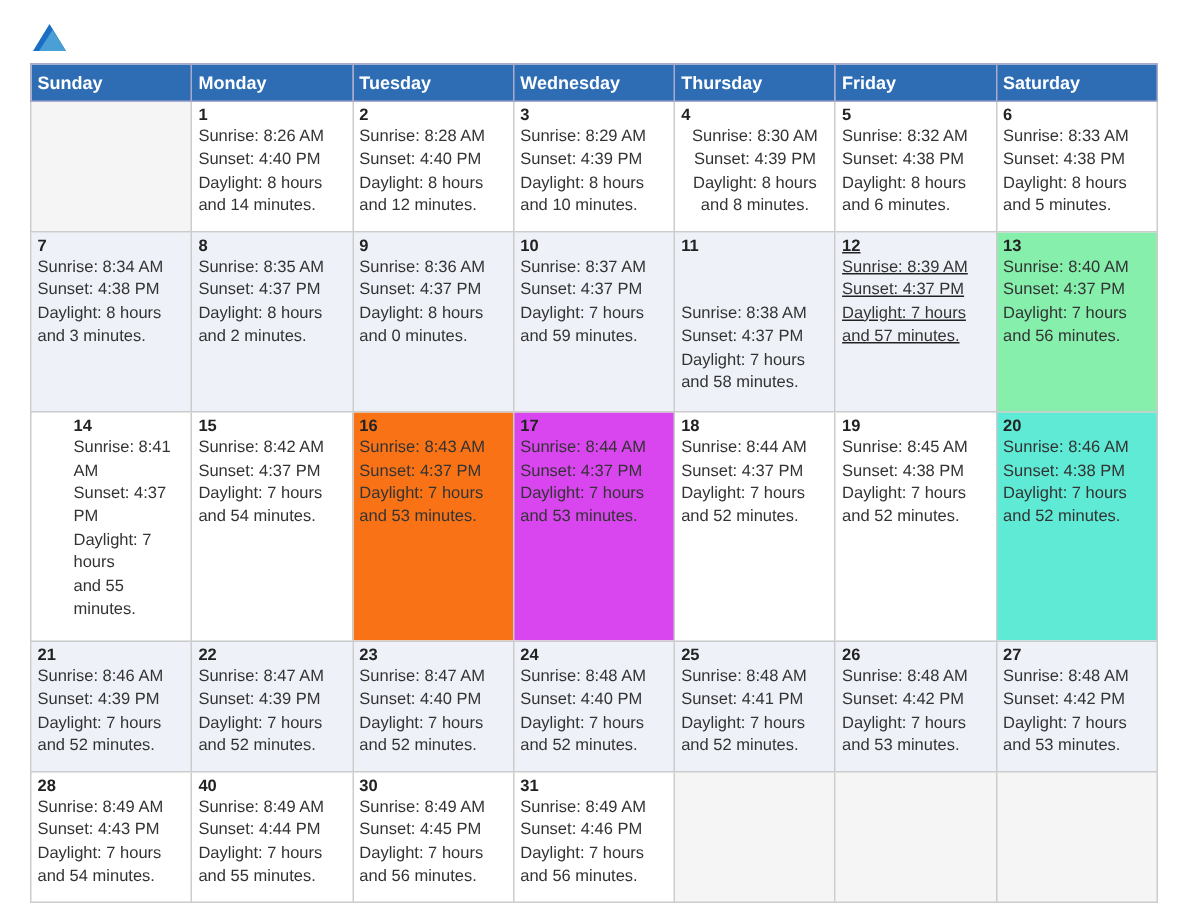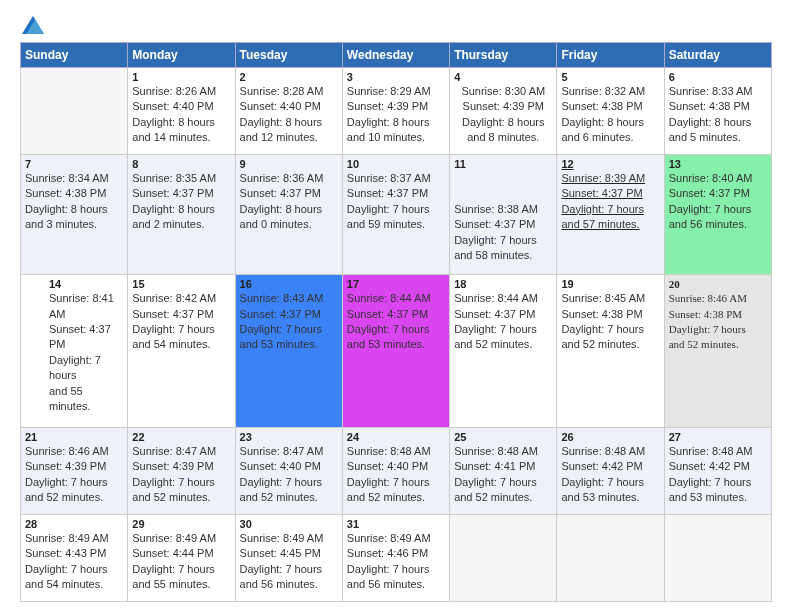--- a/index.html
+++ b/index.html
@@ -222,21 +222,21 @@
 Daylight: 7 hours
 and 55 minutes.</div>
           </td>
           <td style="background: rgb(255, 255, 255);">
             <span class="day-num">15</span>
             <div class="day-info" style="white-space: pre-line;">Sunrise: 8:42 AM
 Sunset: 4:37 PM
 Daylight: 7 hours
 and 54 minutes.</div>
           </td>
-          <td style="background: #3b82f6;">
+          <td style="background: #f97316;">
             <span class="day-num">16</span>
             <div class="day-info" style="white-space: pre-line;">Sunrise: 8:43 AM
 Sunset: 4:37 PM
 Daylight: 7 hours
 and 53 minutes.</div>
           </td>
           <td style="background: #d946ef;">
             <span class="day-num">17</span>
             <div class="day-info" style="white-space: pre-line;">Sunrise: 8:44 AM
 Sunset: 4:37 PM
@@ -250,21 +250,21 @@
 Daylight: 7 hours
 and 52 minutes.</div>
           </td>
           <td style="background: rgb(255, 255, 255);">
             <span class="day-num">19</span>
             <div class="day-info" style="white-space: pre-line;">Sunrise: 8:45 AM
 Sunset: 4:38 PM
 Daylight: 7 hours
 and 52 minutes.</div>
           </td>
-          <td style="background: #e5e5e5; font-family: Liberation Serif, serif;">
+          <td style="background: #5eead4;">
             <span class="day-num">20</span>
             <div class="day-info" style="white-space: pre-line;">Sunrise: 8:46 AM
 Sunset: 4:38 PM
 Daylight: 7 hours
 and 52 minutes.</div>
           </td>
         </tr>
         <tr>
           <td style="background: rgb(238, 242, 248);">
             <span class="day-num">21</span>
@@ -318,21 +318,21 @@
         </tr>
         <tr>
           <td style="background: rgb(255, 255, 255);">
             <span class="day-num">28</span>
             <div class="day-info" style="white-space: pre-line;">Sunrise: 8:49 AM
 Sunset: 4:43 PM
 Daylight: 7 hours
 and 54 minutes.</div>
           </td>
           <td style="background: rgb(255, 255, 255);">
-            <span class="day-num">29</span>
+            <span class="day-num">40</span>
             <div class="day-info" style="white-space: pre-line;">Sunrise: 8:49 AM
 Sunset: 4:44 PM
 Daylight: 7 hours
 and 55 minutes.</div>
           </td>
           <td style="background: rgb(255, 255, 255);">
             <span class="day-num">30</span>
             <div class="day-info" style="white-space: pre-line;">Sunrise: 8:49 AM
 Sunset: 4:45 PM
 Daylight: 7 hours

